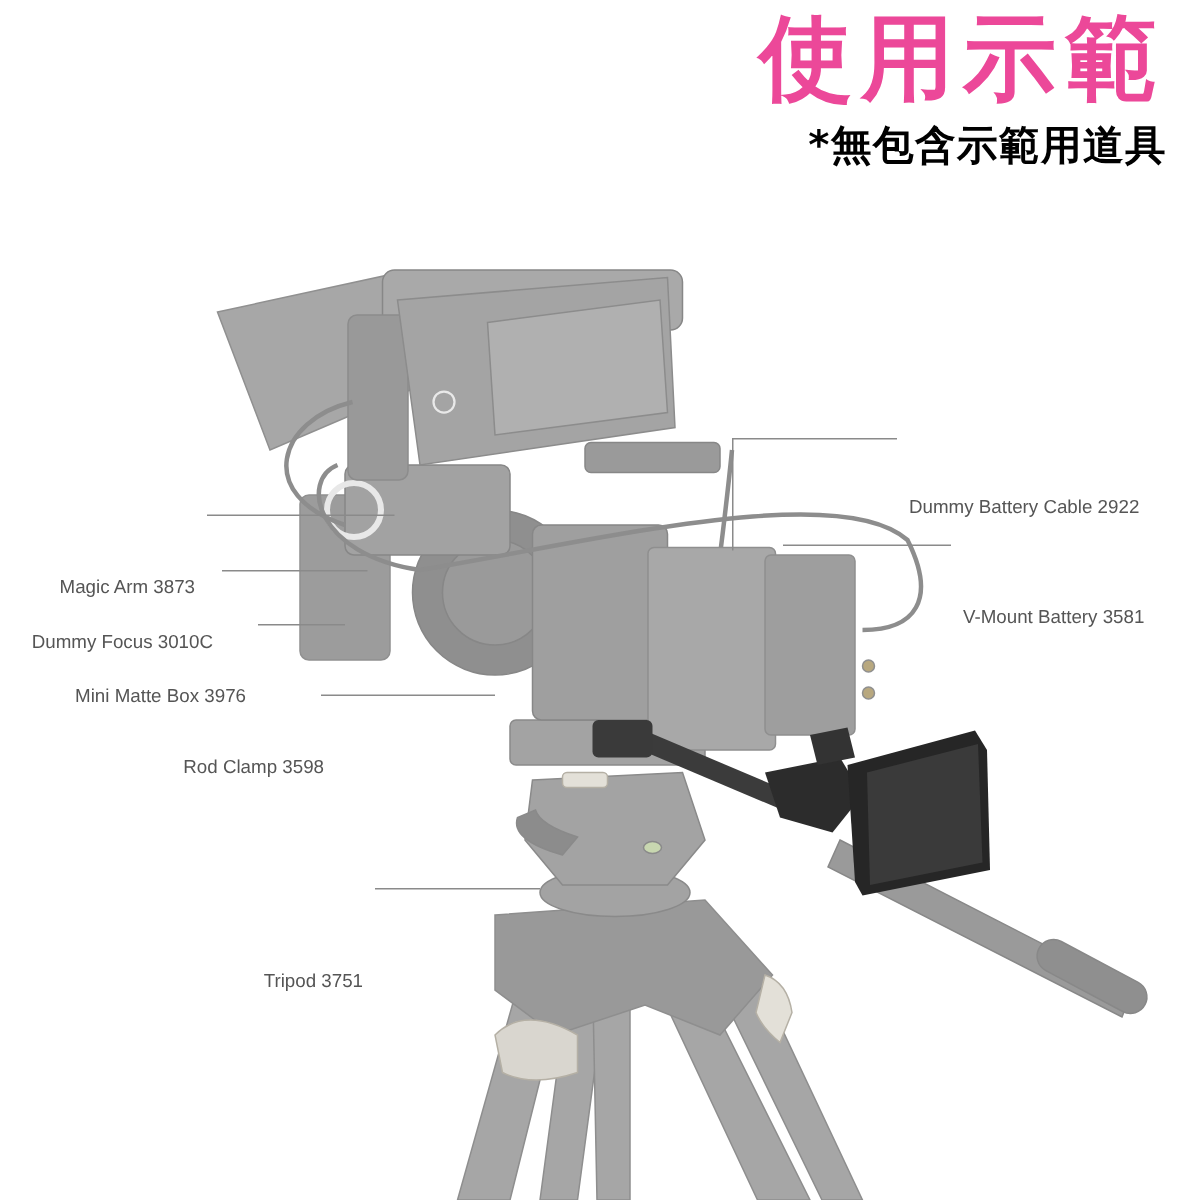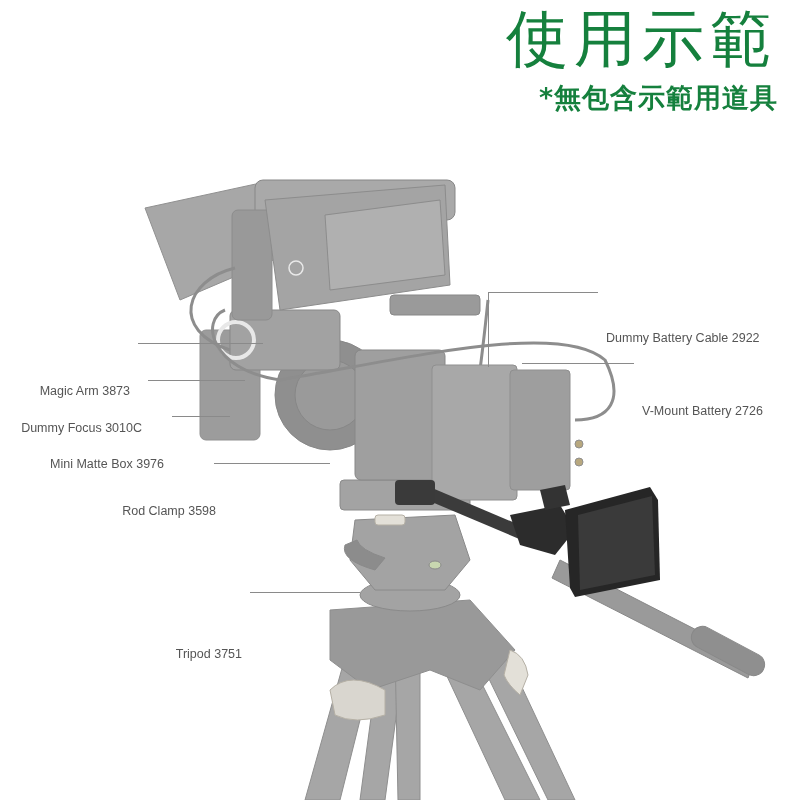--- a/index.html
+++ b/index.html
@@ -1,18 +1,18 @@
 <!DOCTYPE html>
 <html><head>
 <meta charset="utf-8">
 <style>
   html,body{margin:0;padding:0;background:#ffffff;}
   body{width:800px;height:800px;position:relative;overflow:hidden;font-family:"DejaVu Sans","Liberation Sans",sans-serif;}
-  .title{position:absolute;right:22px;top:8px;font-size:62px;font-weight:normal;color:#15803d;letter-spacing:6px;line-height:1;}
-  .subtitle{position:absolute;right:22px;top:84px;font-size:27px;font-weight:bold;color:#15803d;letter-spacing:1px;line-height:1;}
+  .title{position:absolute;right:22px;top:8px;font-size:62px;font-weight:bold;color:#ec4899;letter-spacing:6px;line-height:1;}
+  .subtitle{position:absolute;right:22px;top:84px;font-size:27px;font-weight:bold;color:#000000;letter-spacing:1px;line-height:1;}
   .product{position:absolute;left:0;top:0;width:800px;height:800px;}
   .label{position:absolute;font-family:"Liberation Sans","DejaVu Sans",sans-serif;font-size:12.5px;color:#555;white-space:nowrap;line-height:14px;margin-top:48px;}
   .label.right{text-align:right;}
   .leader{position:absolute;background:#8a8a8a;}
 </style>
 </head>
 <body>
 
 <div class="title">使用示範</div>
 <div class="subtitle">*無包含示範用道具</div>
@@ -98,13 +98,13 @@
 <div class="leader" style="left:488px;top:292px;width:1px;height:75px;"></div>
 <div class="leader" style="left:522px;top:363px;width:112px;height:1px;"></div>
 
 <div class="label right" style="right:670px;top:336px;">Magic Arm 3873</div>
 <div class="label right" style="right:658px;top:373px;">Dummy Focus 3010C</div>
 <div class="label right" style="right:636px;top:409px;">Mini Matte Box 3976</div>
 <div class="label right" style="right:584px;top:456px;">Rod Clamp 3598</div>
 <div class="label right" style="right:558px;top:599px;">Tripod 3751</div>
 
 <div class="label" style="left:606px;top:283px;">Dummy Battery Cable 2922</div>
-<div class="label" style="left:642px;top:356px;">V-Mount Battery 2726</div>
+<div class="label" style="left:642px;top:356px;">V-Mount Battery 3581</div>
 
 </body></html>

